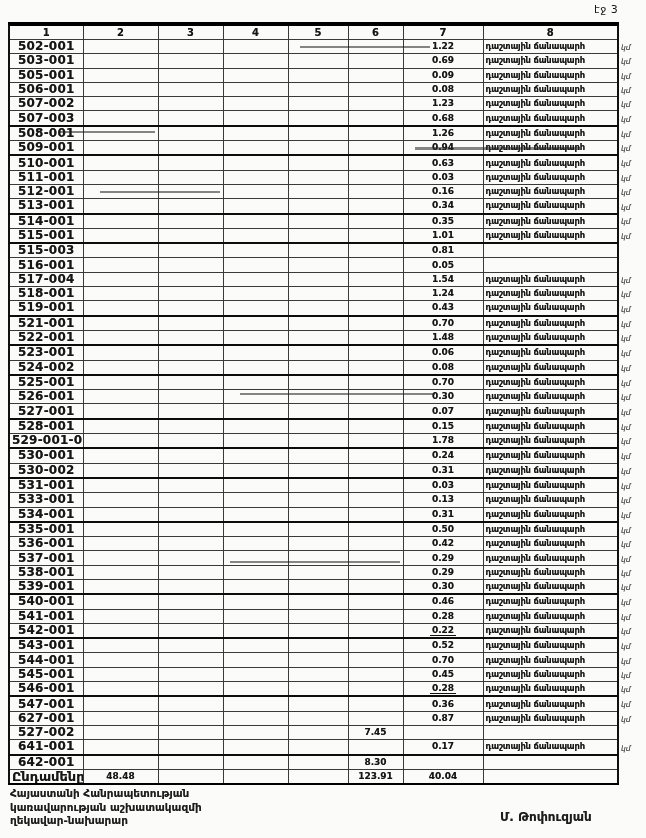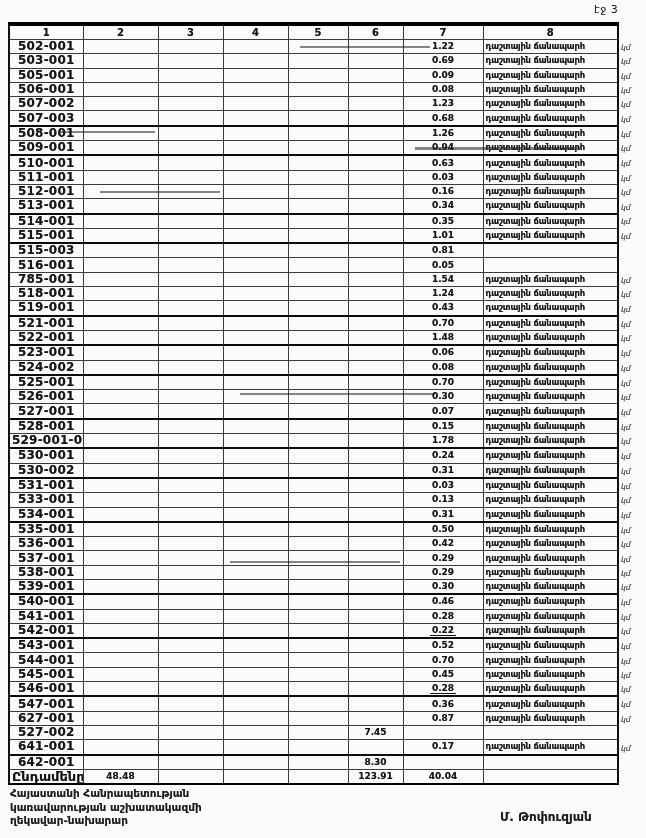--- a/index.html
+++ b/index.html
@@ -260,21 +260,21 @@
         <td></td>
         <td></td>
         <td></td>
         <td></td>
         <td class="val"></td>
         <td class="val"><span>0.05</span></td>
         <td class="road c8"></td>
         <td class="mark"></td>
       </tr>
       <tr>
-        <td class="code c1">785-001</td>
+        <td class="code c1">517-004</td>
         <td></td>
         <td></td>
         <td></td>
         <td></td>
         <td class="val"></td>
         <td class="val"><span>1.54</span></td>
         <td class="road c8">դաշտային ճանապարհ</td>
         <td class="mark">կմ</td>
       </tr>
       <tr>

